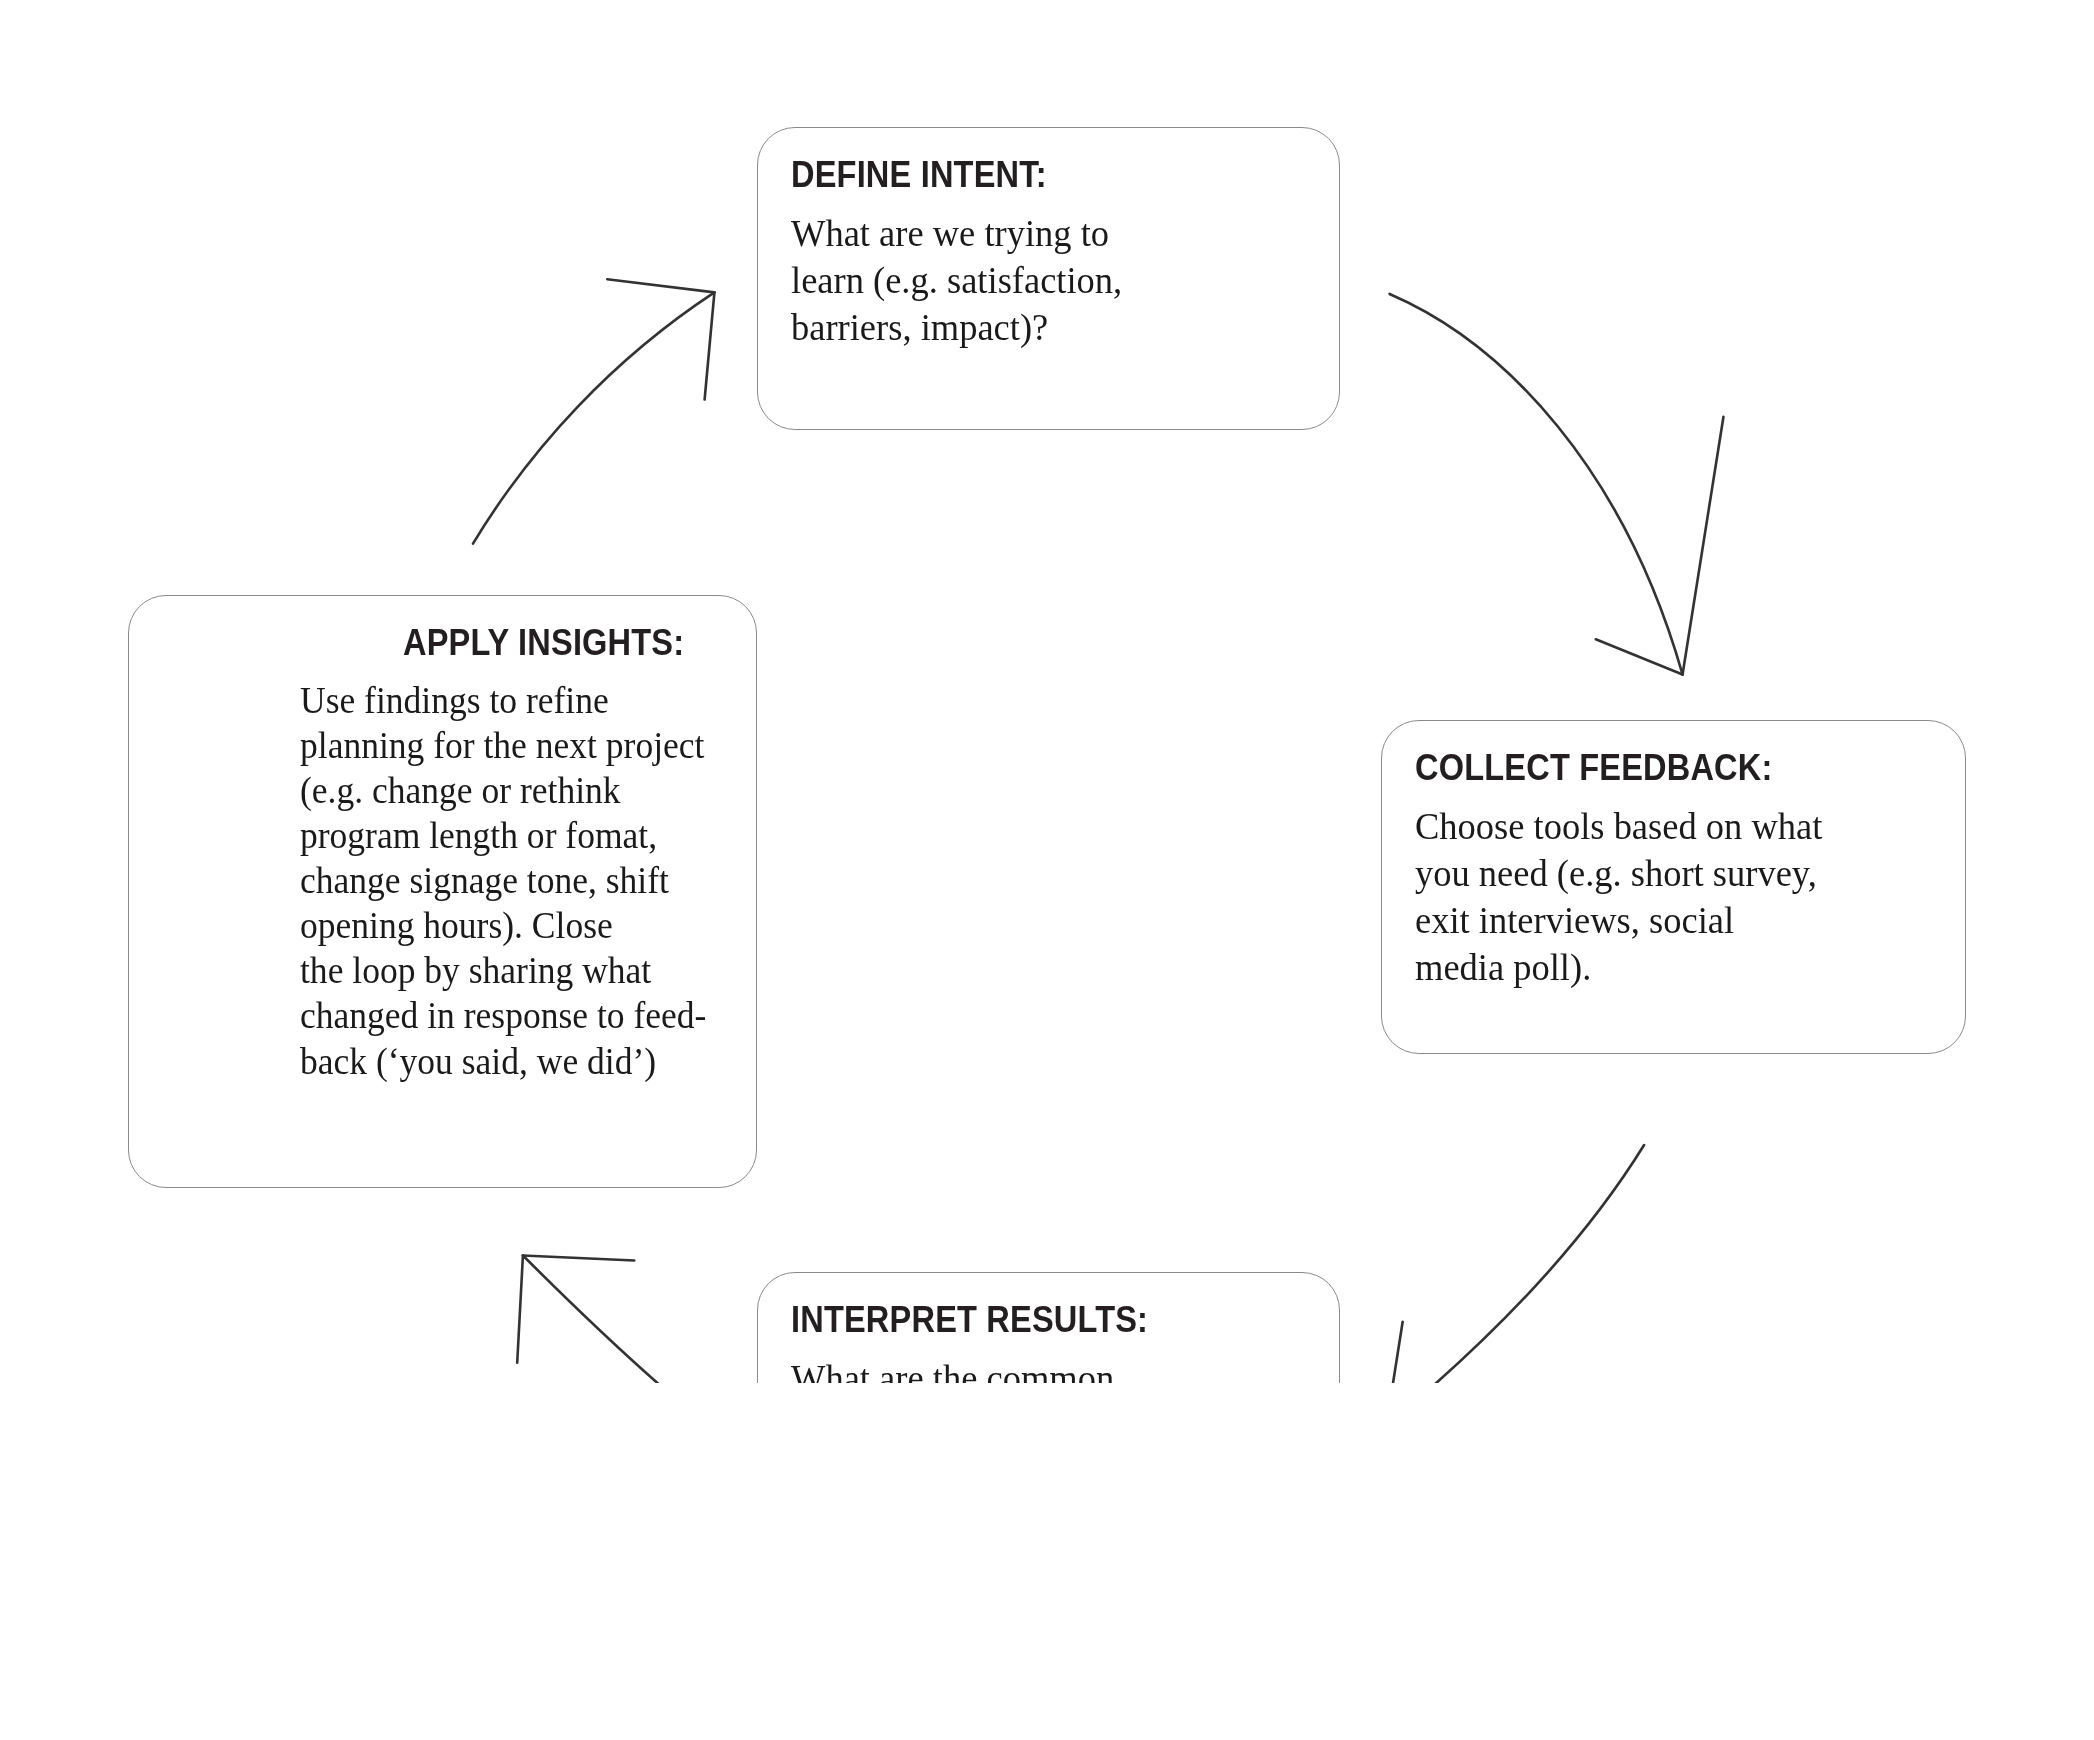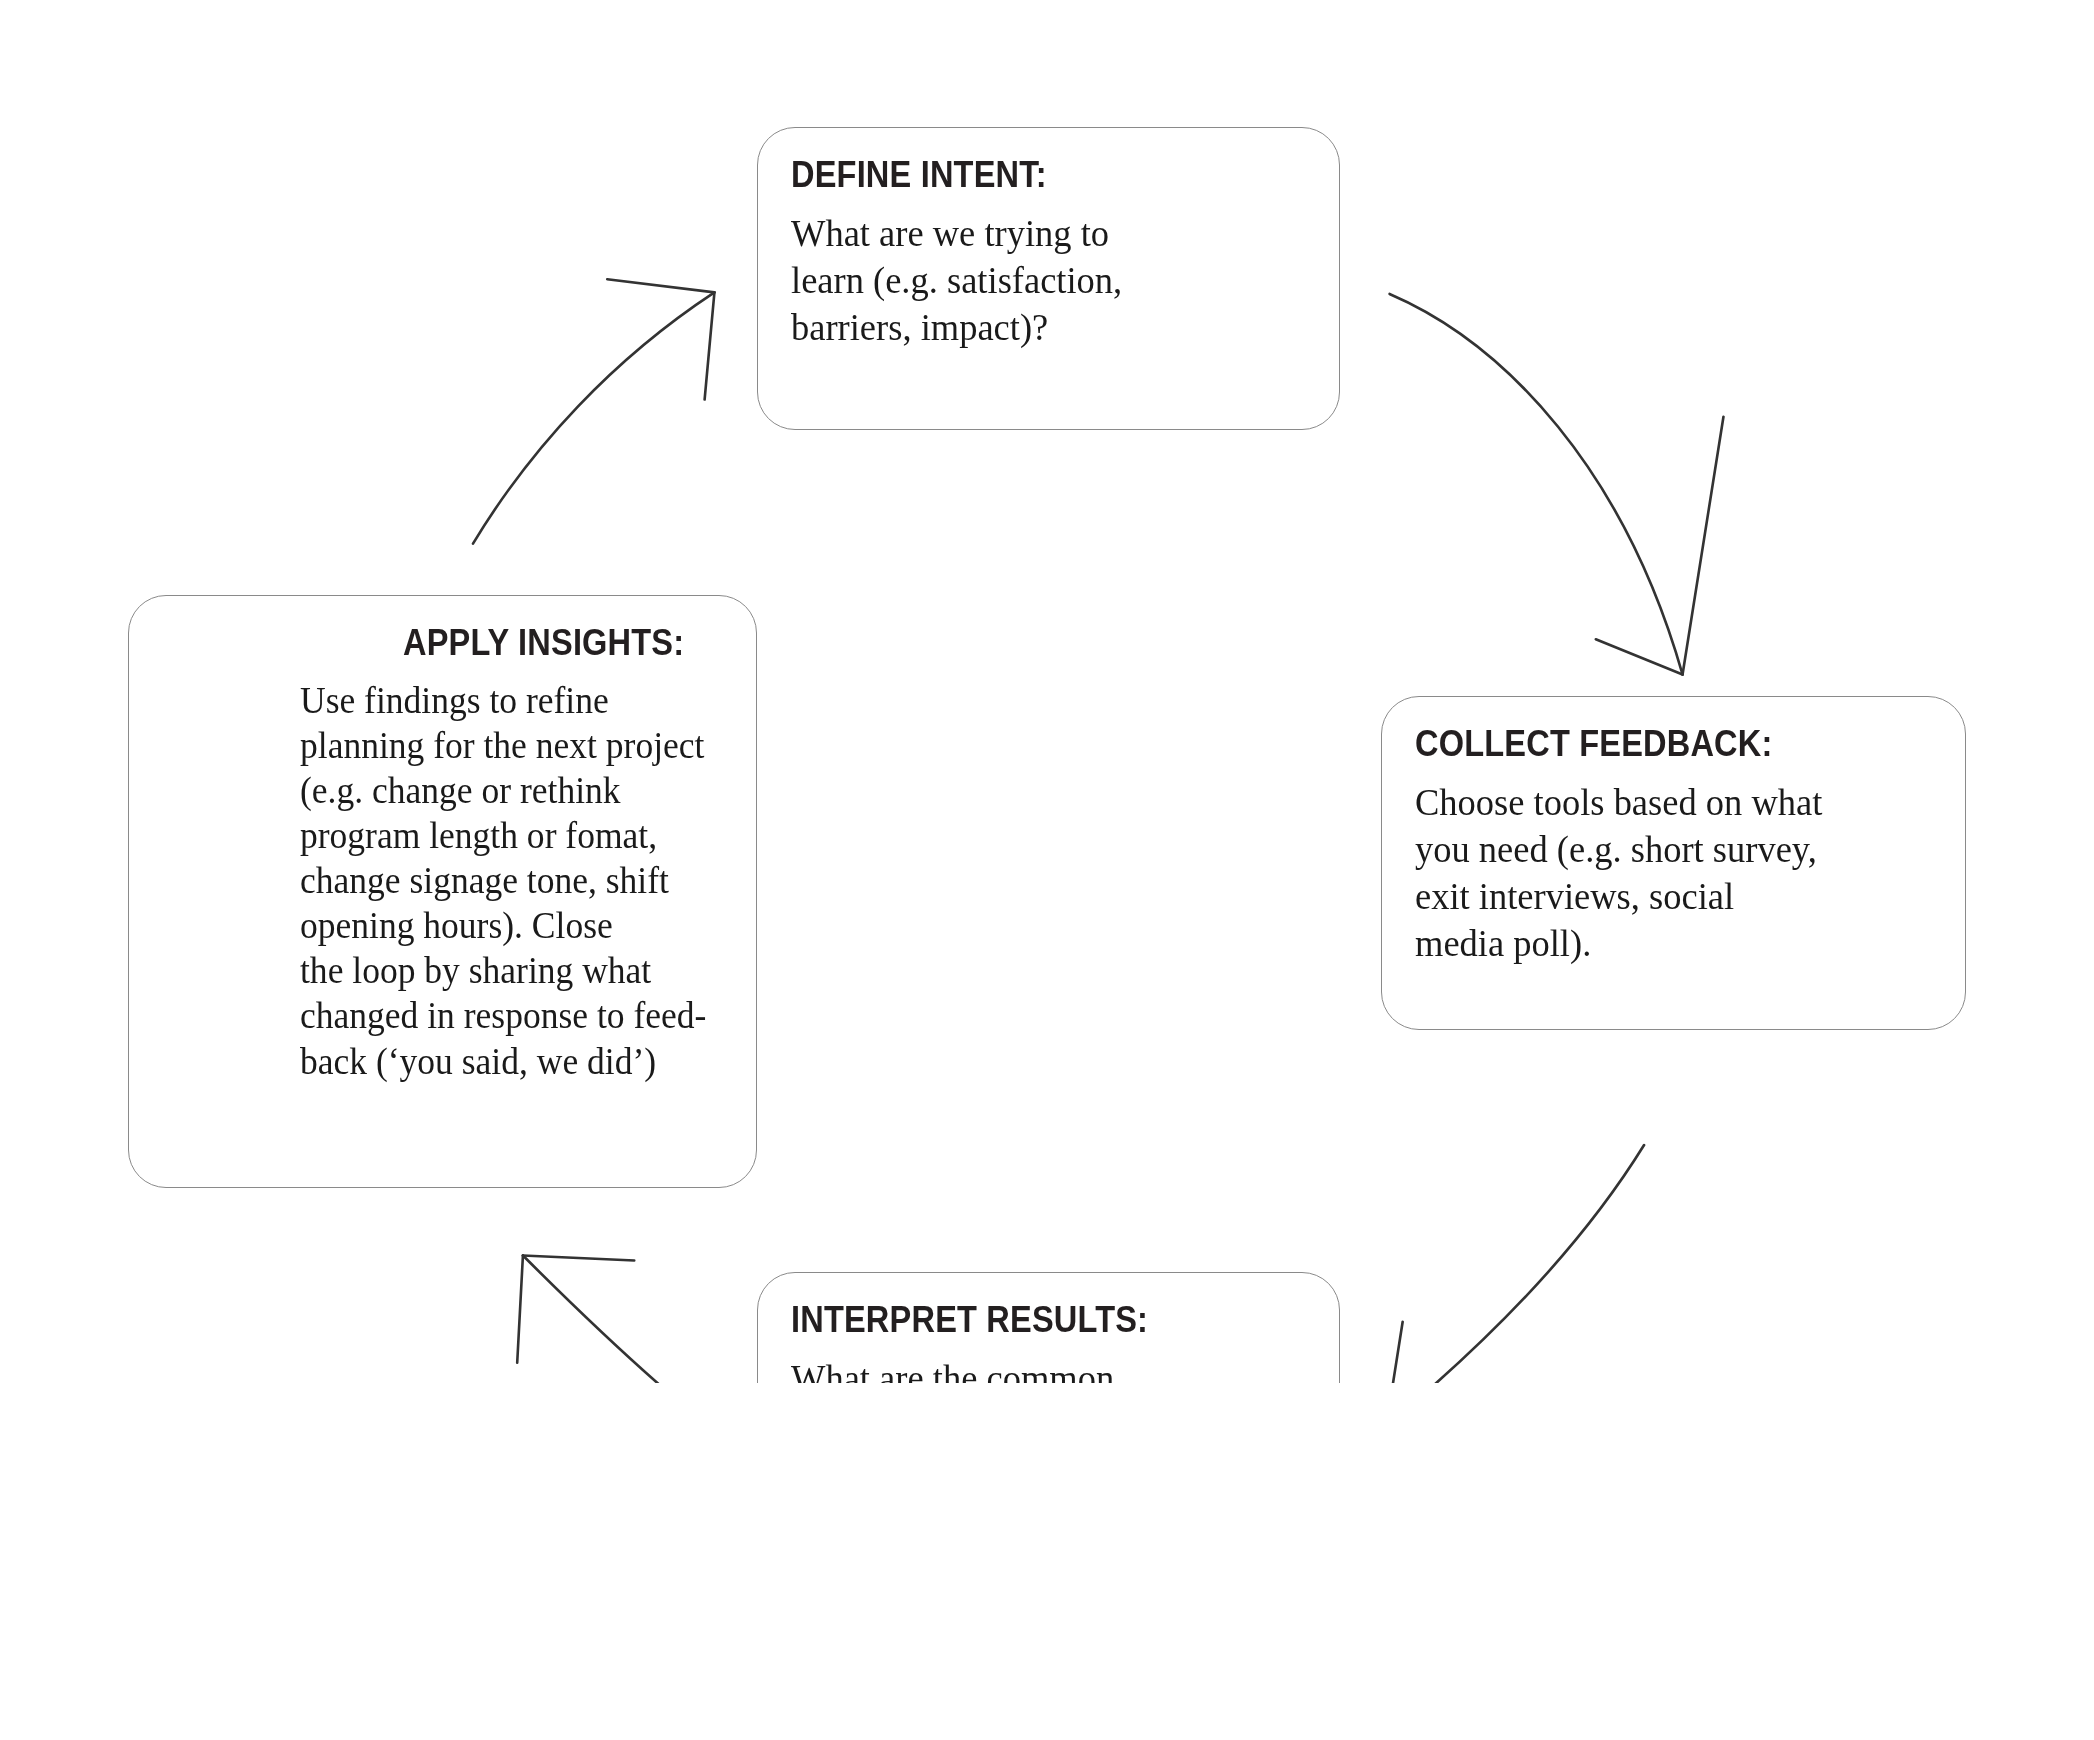--- a/index.html
+++ b/index.html
@@ -60,21 +60,21 @@
     transform: scaleX(0.96);
     transform-origin: left top;
   }
 
   
   #box-define-intent {
     left: 757px;  top: 127px;
     width: 583px; height: 303px;
   }
   #box-collect-feedback {
-    left: 1381px; top: 696px;
+    left: 1381px; top: 720px;
     width: 585px; height: 334px;
   }
   #box-interpret-results {
     left: 757px;  top: 1272px;
     width: 583px; height: 340px;
   }
   #box-apply-insights {
     left: 128px;  top: 595px;
     width: 629px; height: 593px; align-items: flex-end;
   }

